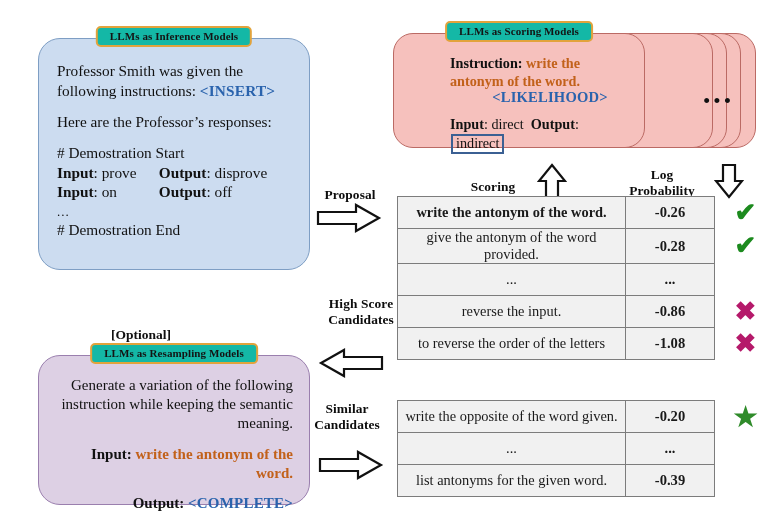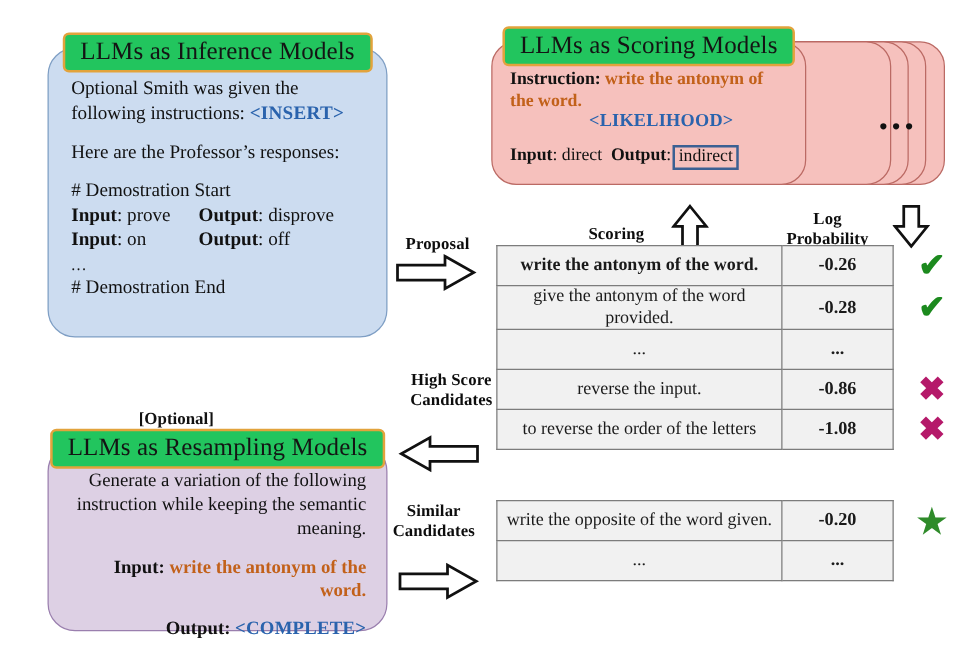--- a/index.html
+++ b/index.html
@@ -20,26 +20,26 @@
   .panel {
     position: absolute;
     border-radius: 22px;
     box-sizing: border-box;
   }
   .panel-title {
     position: absolute;
     top: -13px;
     left: 50%;
     transform: translateX(-50%);
-    background: #22c55e;
+    background: #14b8a6;
     border: 2px solid #e2a33c;
     border-radius: 5px;
     padding: 2px 12px 3px 12px;
-    font-weight: normal;
-    font-size: 20px;
+    font-weight: bold;
+    font-size: 11px;
     color: #141414;
     white-space: nowrap;
     letter-spacing: .1px;
     z-index: 6;
   }
   .panel-body {
     padding: 22px 18px 14px 18px;
     font-size: 15.3px;
     line-height: 1.30;
     color: #111111;
@@ -75,20 +75,21 @@
   }
   #scoring-panel {
     position: absolute;
     left: 0; top: 0;
     width: 252px; height: 115px;
     background: #f6c1bd;
     border: 1.8px solid #bb6a64;
     border-radius: 20px;
     box-sizing: border-box;
     z-index: 5;
+    padding-left: 42px;
   }
   #scoring-panel .panel-body {
     padding: 20px 12px 10px 14px;
     font-size: 14.2px;
     line-height: 1.28;
   }
   .stack-dots {
     position: absolute;
     right: 22px;
     top: 58px;
@@ -187,21 +188,21 @@
   .arrow-svg { position: absolute; }
 </style>
 </head>
 <body>
 
 <div id="page">
 
   <div class="panel" id="inference-panel">
     <div class="panel-title">LLMs as Inference Models</div>
     <div class="panel-body">
-      <div>Optional Smith was given the</div>
+      <div>Professor Smith was given the</div>
       <div><span>following instructions: </span><span class="blueword">&lt;INSERT&gt;</span></div>
       <div class="spacer"></div>
       <div>Here are the Professor’s responses:</div>
       <div class="spacer"></div>
       <div># Demostration Start</div>
       <div>
         <span style="display:inline-block;width:98px">
           <span class="b">Input</span><span>: prove</span>
         </span>
         <span class="b">Output</span><span>: disprove</span>
@@ -325,20 +326,24 @@
   <table class="cand-table" id="table-similar">
     <tbody>
         <tr>
           <td>write the opposite of the word given.</td>
           <td class="score score-good">-0.20</td>
         </tr>
         <tr>
           <td>...</td>
           <td class="score ">...</td>
         </tr>
+        <tr>
+          <td>list antonyms for the given word.</td>
+          <td class="score score-bad">-0.39</td>
+        </tr>
       </tbody>
   </table>
 
   <div id="marks-layer">
       <div class="mark mark-check" style="left: 728.5px; top: 199.5px;">✔</div>
       <div class="mark mark-check" style="left: 728.5px; top: 233px;">✔</div>
       <div class="mark mark-x" style="left: 728.5px; top: 298.5px;">✖</div>
       <div class="mark mark-x" style="left: 728.5px; top: 330.5px;">✖</div>
       <div class="mark mark-star" style="left: 728.5px; top: 403.5px;">★</div>
     </div>

